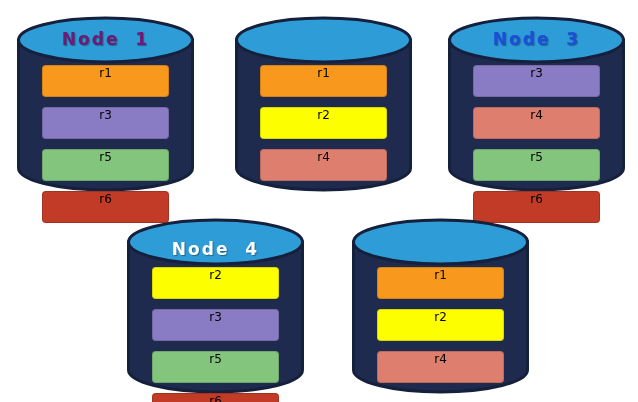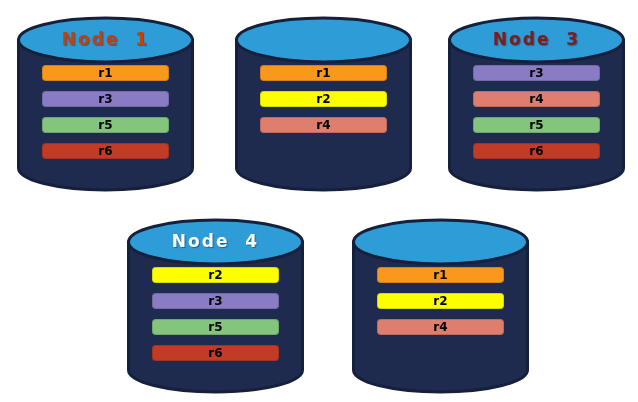--- a/index.html
+++ b/index.html
@@ -46,39 +46,39 @@
   .bars {
     position: absolute;
     left: 28px;
     top: 57px;
     width: 127px;
     display: flex;
     flex-direction: column;
     gap: 10px;
   }
   .bar {
-    height: 16px;
+    height: 32px;
     border-radius: 4px;
     text-align: center;
     line-height: 16px;
     font-size: 12px;
-    font-weight: bold;
+    font-weight: normal;
     box-shadow: 0 0 0 1px rgba(0,0,0,0.15) inset;
   }
 </style>
 </head>
 <body>
 
 <div id="canvas" style="background: rgb(255, 255, 255);">
   <div class="node">
     <svg class="cyl" viewBox="0 0 183 184">
       <path class="cyl-body" d="M 4.5 32 L 4.5 160 A 87 22 0 0 0 178.5 160 L 178.5 32 Z" stroke-width="3" fill="#1F2B4E" stroke="#15203C"></path>
       <ellipse class="cyl-top" cx="91.5" cy="32" rx="87" ry="22" stroke-width="3" fill="#2E9CD6" stroke="#15203C"></ellipse>
     </svg>
-    <div class="node-title" style="color: #c2410c;">Node  1</div>
+    <div class="node-title" style="color: #701a75;">Node  1</div>
     <div class="bars">
         <div class="bar" style="background: rgb(248, 153, 29); color: rgb(0, 0, 0);">r1</div>
         <div class="bar" style="background: rgb(138, 124, 196); color: rgb(0, 0, 0);">r3</div>
         <div class="bar" style="background: rgb(132, 197, 126); color: rgb(0, 0, 0);">r5</div>
         <div class="bar" style="background: rgb(194, 59, 39); color: rgb(0, 0, 0);">r6</div>
       </div>
   </div>
 
   <div class="node">
     <svg class="cyl" viewBox="0 0 183 184">
@@ -90,35 +90,35 @@
         <div class="bar" style="background: rgb(253, 255, 0); color: rgb(0, 0, 0);">r2</div>
         <div class="bar" style="background: rgb(222, 126, 110); color: rgb(0, 0, 0);">r4</div>
       </div>
   </div>
 
   <div class="node">
     <svg class="cyl" viewBox="0 0 183 184">
       <path class="cyl-body" d="M 4.5 32 L 4.5 160 A 87 22 0 0 0 178.5 160 L 178.5 32 Z" stroke-width="3" fill="#1F2B4E" stroke="#15203C"></path>
       <ellipse class="cyl-top" cx="91.5" cy="32" rx="87" ry="22" stroke-width="3" fill="#2E9CD6" stroke="#15203C"></ellipse>
     </svg>
-    <div class="node-title" style="color: #7f1d1d;">Node  3</div>
+    <div class="node-title" style="color: #1d4ed8;">Node  3</div>
     <div class="bars">
         <div class="bar" style="background: rgb(138, 124, 196); color: rgb(0, 0, 0);">r3</div>
         <div class="bar" style="background: rgb(222, 126, 110); color: rgb(0, 0, 0);">r4</div>
         <div class="bar" style="background: rgb(132, 197, 126); color: rgb(0, 0, 0);">r5</div>
         <div class="bar" style="background: rgb(194, 59, 39); color: rgb(0, 0, 0);">r6</div>
       </div>
   </div>
 
   <div class="node">
     <svg class="cyl" viewBox="0 0 183 184">
       <path class="cyl-body" d="M 4.5 32 L 4.5 160 A 87 22 0 0 0 178.5 160 L 178.5 32 Z" stroke-width="3" fill="#1F2B4E" stroke="#15203C"></path>
       <ellipse class="cyl-top" cx="91.5" cy="32" rx="87" ry="22" stroke-width="3" fill="#2E9CD6" stroke="#15203C"></ellipse>
     </svg>
-    <div class="node-title" style="color: rgb(255, 255, 255);">Node  4</div>
+    <div class="node-title" style="color: rgb(255, 255, 255); margin-top: 8px;">Node  4</div>
     <div class="bars">
         <div class="bar" style="background: rgb(253, 255, 0); color: rgb(0, 0, 0);">r2</div>
         <div class="bar" style="background: rgb(138, 124, 196); color: rgb(0, 0, 0);">r3</div>
         <div class="bar" style="background: rgb(132, 197, 126); color: rgb(0, 0, 0);">r5</div>
         <div class="bar" style="background: rgb(194, 59, 39); color: rgb(0, 0, 0);">r6</div>
       </div>
   </div>
 
   <div class="node">
     <svg class="cyl" viewBox="0 0 183 184">

